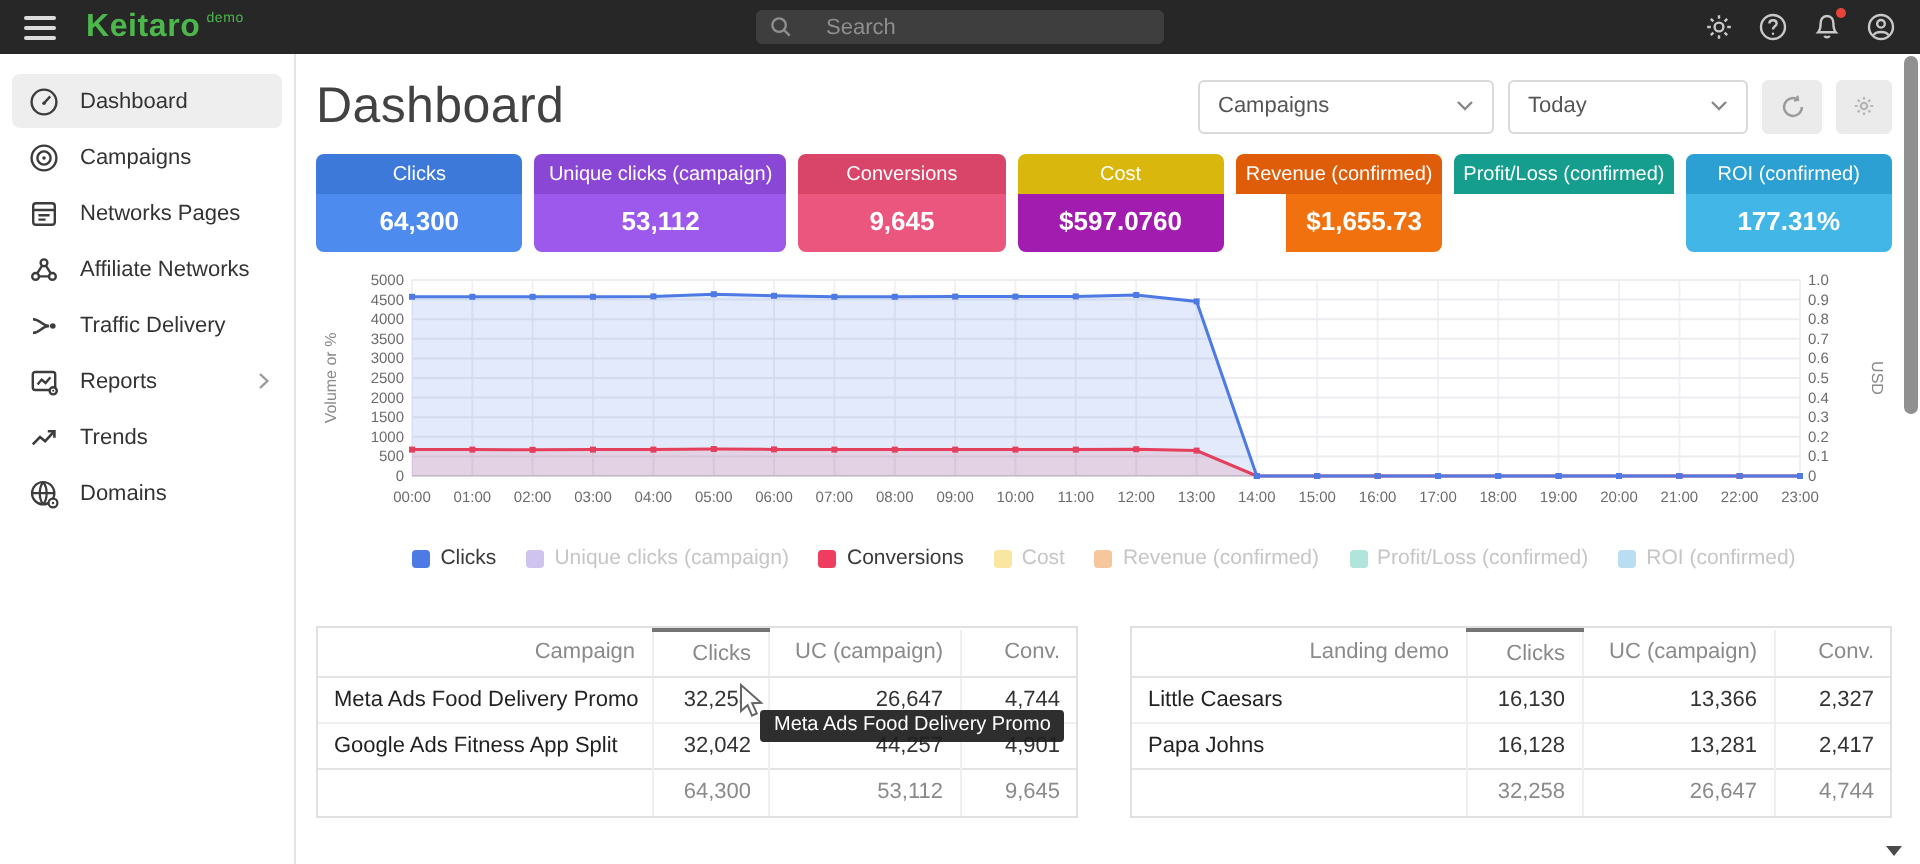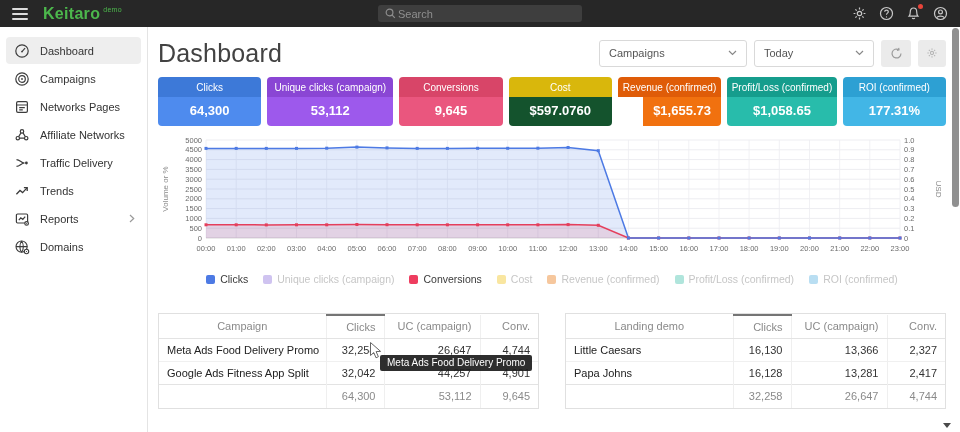--- a/index.html
+++ b/index.html
@@ -5,21 +5,21 @@
   *{margin:0;padding:0;box-sizing:border-box}
   html,body{width:960px;height:432px;overflow:hidden}
   body{font-family:"Liberation Sans","DejaVu Sans",sans-serif;background:#fff;position:relative}
 
   
   .navbar{height:27px;background:#272727;display:flex;align-items:center;padding:0 12px;position:relative;z-index:5}
   .hamburger{width:16px;display:flex;flex-direction:column;gap:3px;cursor:pointer;margin-right:15px}
   .hamburger span{height:2px;background:#dcdcdc;border-radius:1px}
   .logo{color:#4cb84c;font-weight:bold;font-size:16px;letter-spacing:.3px;line-height:1}
   .logo sup{font-size:7px;font-weight:400;margin-left:3px}
-  .search-wrap{position:absolute;left:50%;transform:translateX(-50%);width:204px;height:17px;background:#3e3e3e;border-radius:3px;display:flex;align-items:center;padding:0 7px;gap:2px}
+  .search-wrap{position:absolute;left:50%;transform:translateX(-50%);width:204px;height:17px;background:#3e3e3e;border-radius:3px;display:flex;align-items:center;padding:0 7px;gap:17px}
   .search-wrap svg{flex:none}
   .search-input{background:transparent;border:none;outline:none;color:#ccc;font-size:11px;width:100%;font-family:inherit}
   .search-input::placeholder{color:#8f8f8f}
   .nav-icons{margin-left:auto;display:flex;align-items:center;gap:12px}
   .nav-icon{position:relative;color:#c9c9c9;display:flex;cursor:pointer}
   .nav-icon .dot{position:absolute;top:-2px;right:-2px;width:5px;height:5px;background:#e8443a;border-radius:50%}
 
   
   .layout{display:flex;height:405px}
   .sidebar{width:148px;background:#fff;border-right:1px solid #e4e4e4;padding-top:10px;flex:none}
@@ -51,21 +51,21 @@
   .chart-wrap{margin-top:8px;line-height:0}
   .legend{display:flex;justify-content:center;gap:15px;margin-top:12px}
   .legend-item{display:flex;align-items:center;gap:5px;font-size:10.5px;cursor:pointer;line-height:1}
   .legend-item .sw{width:9px;height:9px;border-radius:2px;flex:none}
 
   
   .tables{display:flex;gap:26px;margin-top:28px}
   .tbl{flex:1;border:1px solid #e0e0e0}
   table{width:100%;border-collapse:collapse;font-size:11px;table-layout:fixed}
   th{font-weight:400;color:#8a8a8a;text-align:right;height:24px;padding:0 8px;border-bottom:1px solid #e3e3e3;white-space:nowrap;overflow:hidden;cursor:pointer}
-  th.name{text-align:center}
+  th.name{text-align:right}
   th.num,td.num{border-left:1px solid #efefef}
   th.sorted{border-top:2px solid #757575}
   td{height:23px;padding:0 8px;color:#333;text-align:right;white-space:nowrap;overflow:hidden}
   td.name{text-align:left;color:#222}
   tbody tr{border-bottom:1px solid #f0f0f0;cursor:pointer}
   tbody tr:last-child{border-bottom:none}
   tfoot td{color:#8a8a8a;border-top:1px solid #e3e3e3}
   .col-name{width:auto}.col-clicks{width:58px}.col-uc{width:96px}.col-conv{width:58px}
 
   
@@ -170,42 +170,42 @@
         <span class="icon">
           <svg width="16" height="16" viewBox="0 0 16 16" fill="none" stroke="currentColor" stroke-width="1.2">
             <path d="M2.5 4.6 C6.2 4.6 6.8 8 10.6 8 M2.5 11.4 C6.2 11.4 6.8 8 10.6 8"></path>
             <circle cx="12.4" cy="8" r="1.4" fill="currentColor" stroke="none"></circle>
           </svg>
         </span>
         <span class="label">Traffic Delivery</span>
       </div>
       <div class="side-item">
         <span class="icon">
-          <svg width="16" height="16" viewBox="0 0 16 16" fill="none" stroke="currentColor" stroke-width="1.3">
-            <path d="M2.4 11.2 L6 7.5 L8.6 9.6 L13.2 4.6"></path>
-            <path d="M9.9 4.6 H13.2 V7.9"></path>
-          </svg>
-        </span>
-        <span class="label">Trends</span>
-      </div>
-      <div class="side-item">
-        <span class="icon">
           <svg width="16" height="16" viewBox="0 0 16 16" fill="none" stroke="currentColor" stroke-width="1.2">
             <rect x="2.4" y="3" width="11.2" height="9" rx="1.2"></rect>
             <path d="M4.8 9.2 L6.8 6.8 L8.8 8.5 L11.2 5.6"></path>
             <circle cx="12.6" cy="12.4" r="1.8" fill="#fff"></circle>
             <circle cx="12.6" cy="12.4" r="0.5" fill="currentColor" stroke="none"></circle>
           </svg>
         </span>
         <span class="label">Reports</span>
         <span class="chev">
           <svg width="6" height="9" viewBox="0 0 6 9" fill="none" stroke="currentColor" stroke-width="1.2">
             <path d="M1 1 L4.7 4.5 L1 8"></path>
           </svg>
         </span>
+      </div>
+      <div class="side-item">
+        <span class="icon">
+          <svg width="16" height="16" viewBox="0 0 16 16" fill="none" stroke="currentColor" stroke-width="1.3">
+            <path d="M2.4 11.2 L6 7.5 L8.6 9.6 L13.2 4.6"></path>
+            <path d="M9.9 4.6 H13.2 V7.9"></path>
+          </svg>
+        </span>
+        <span class="label">Trends</span>
       </div>
       <div class="side-item">
         <span class="icon">
           <svg width="16" height="16" viewBox="0 0 16 16" fill="none" stroke="currentColor" stroke-width="1.1">
             <circle cx="7.6" cy="7.6" r="5.6"></circle>
             <path d="M2 7.6 H13.2 M7.6 2 C5.3 5 5.3 10.3 7.6 13.2 M7.6 2 C9.9 5 9.9 10.3 7.6 13.2"></path>
             <circle cx="12.5" cy="12.5" r="2.2" fill="#fff"></circle>
             <circle cx="12.5" cy="12.5" r="0.6" fill="currentColor" stroke="none"></circle>
           </svg>
         </span>
@@ -256,29 +256,28 @@
         <div class="card">
           <div class="card-h" style="background: rgb(138, 70, 212);">Unique clicks (campaign)</div>
           <div class="card-v" style="background: rgb(157, 89, 236);">53,112</div>
         </div>
         <div class="card">
           <div class="card-h" style="background: rgb(216, 69, 104);">Conversions</div>
           <div class="card-v" style="background: rgb(234, 86, 126);">9,645</div>
         </div>
         <div class="card">
           <div class="card-h" style="background: rgb(217, 183, 12);">Cost</div>
-          <div class="card-v" style="background: #14532d;">$597.0760</div>
+          <div class="card-v" style="background: #a21caf;">$597.0760</div>
         </div>
         <div class="card">
           <div class="card-h" style="background: rgb(223, 92, 8);">Revenue (confirmed)</div>
           <div class="card-v" style="background: rgb(241, 113, 15); margin-left: 25px;">$1,655.73</div>
         </div>
         <div class="card">
           <div class="card-h" style="background: rgb(21, 157, 141);">Profit/Loss (confirmed)</div>
-          <div class="card-v" style="background: rgb(40, 188, 171);">$1,058.65</div>
         </div>
         <div class="card">
           <div class="card-h" style="background: rgb(45, 160, 211);">ROI (confirmed)</div>
           <div class="card-v" style="background: rgb(66, 182, 230);">177.31%</div>
         </div>
       </div>
 
     <div class="chart-wrap" id="chart"><svg width="788" height="128" viewBox="0 0 788 128">
           <line x1="48.0" y1="6" x2="48.0" y2="104" stroke="#f1f1f4" stroke-width="1"></line>
           <line x1="78.2" y1="6" x2="78.2" y2="104" stroke="#f1f1f4" stroke-width="1"></line>

